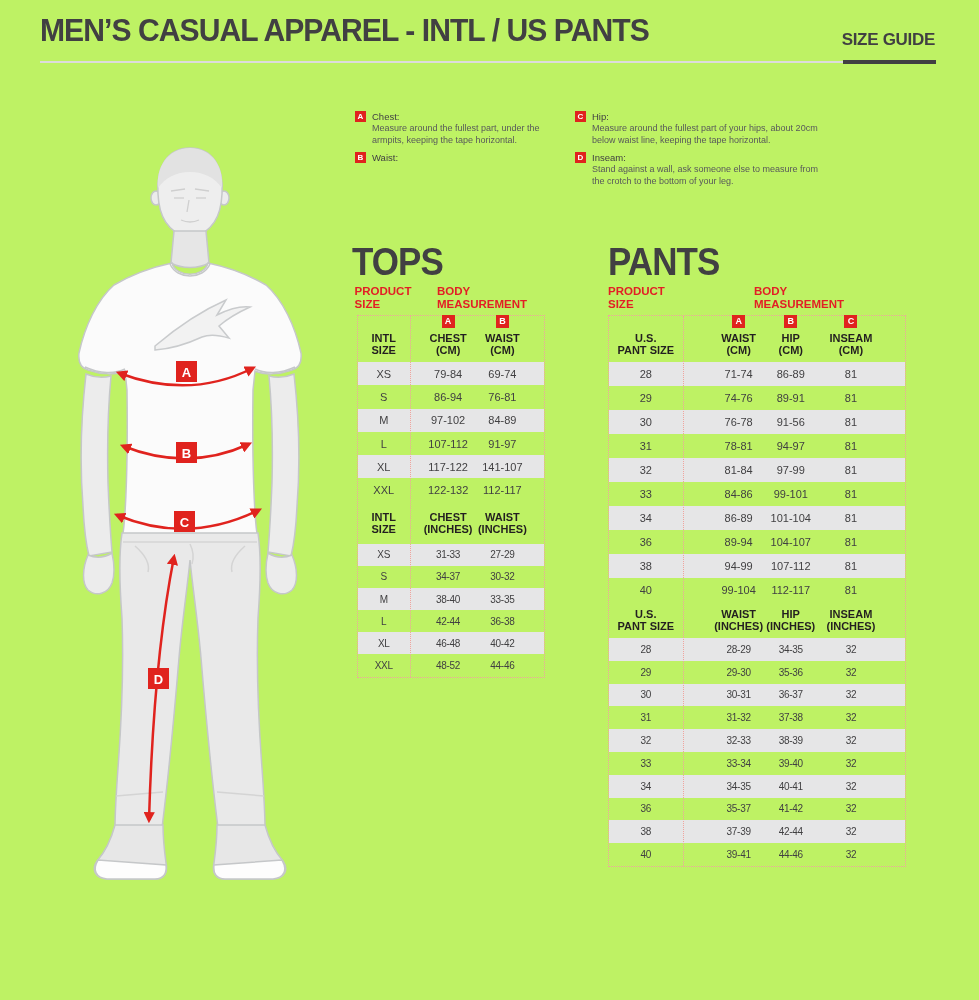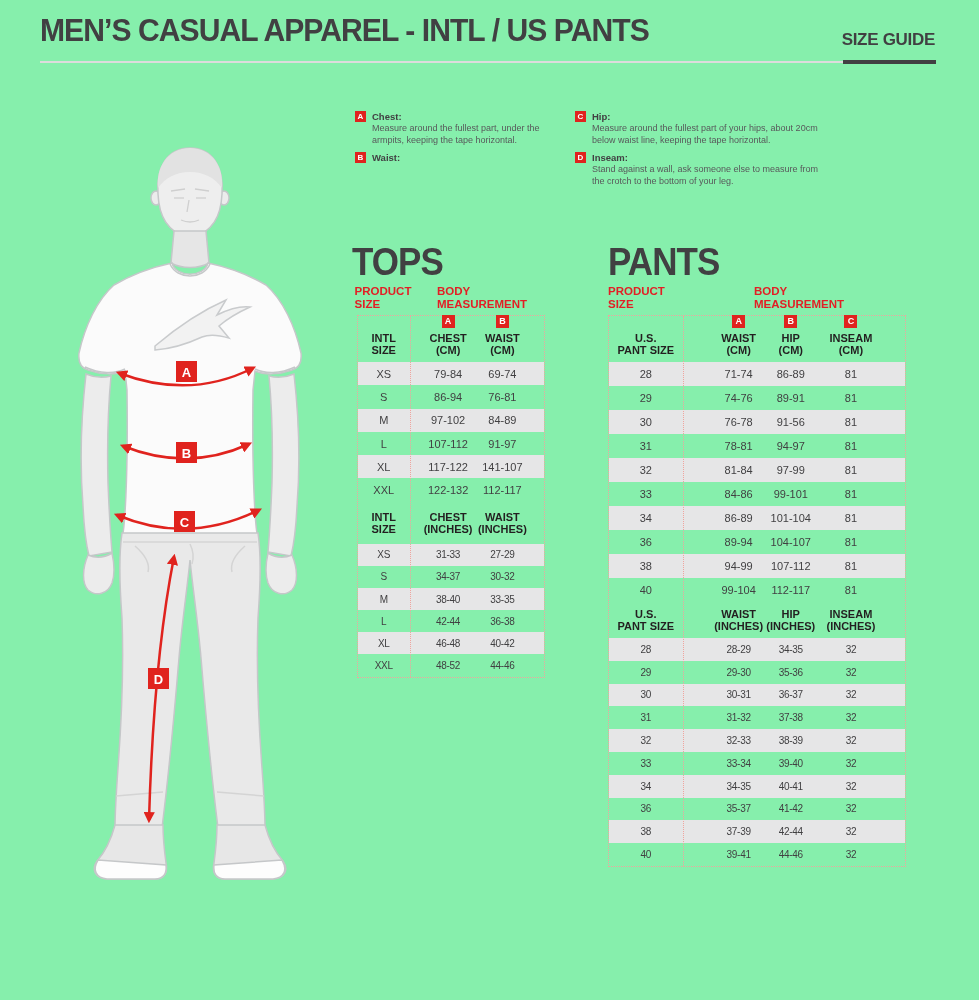--- a/index.html
+++ b/index.html
@@ -1,37 +1,37 @@
 <!DOCTYPE html>
 <html><head>
 <meta charset="utf-8">
 <style>
   html,body{margin:0;padding:0;background:#fff;}
-  .page{position:relative;width:979px;height:1000px;background:#86efac;overflow:hidden;
+  .page{position:relative;width:979px;height:1000px;background:#bef264;overflow:hidden;
         font-family:"Liberation Sans","DejaVu Sans",sans-serif;color:#414042;}
 
   
   .main-title{position:absolute;left:40px;top:12px;font-size:32px;font-weight:bold;
               color:#414042;letter-spacing:-1px;transform:scaleX(0.94);transform-origin:left;
               white-space:nowrap;}
   .size-guide{position:absolute;right:44px;top:30px;font-size:17px;font-weight:bold;
               color:#414042;letter-spacing:-0.3px;text-decoration:none;}
   .rule-light{position:absolute;left:40px;top:61px;width:803px;height:2px;background:#dcdcdc;}
   .rule-dark{position:absolute;left:843px;top:60px;width:93px;height:4px;background:#414042;}
 
   
   .htm{position:absolute;left:355px;top:110px;width:610px;}
   .htm-heading{font-size:17px;font-weight:bold;letter-spacing:0.8px;color:#414042;margin:0 0 12px 0;}
   .htm-cols{display:flex;}
   .htm-col{width:212px;}
   .htm-col.right{width:246px;margin-left:8px;}
   .htm-item-head{display:flex;align-items:flex-start;}
   .htm-badge{flex:none;width:11px;height:11px;background:#e0231e;color:#fff;font-size:8px;
              font-weight:bold;text-align:center;line-height:11px;margin:1px 6px 0 0;}
-  .htm-label{font-size:9.5px;font-weight:bold;color:#414042;line-height:13px;}
+  .htm-label{font-size:9.5px;font-weight:normal;color:#414042;line-height:13px;}
   .htm-text{font-size:9px;line-height:11.5px;color:#58595b;margin:0 0 5px 17px;}
 
   
   .tbl{position:absolute;}
   .tbl-tops{left:352px;top:242px;width:195px;}
   .tbl-pants{left:608px;top:242px;width:298px;}
   .tbl-title{font-size:38px;line-height:40px;font-weight:bold;color:#414042;margin:0 0 2px 0;
              letter-spacing:-1px;transform:scaleX(0.92);transform-origin:left;}
   .col-labels{display:flex;height:28px;margin-bottom:3px;font-size:11.5px;font-weight:bold;
               color:#e31e25;line-height:13px;}

